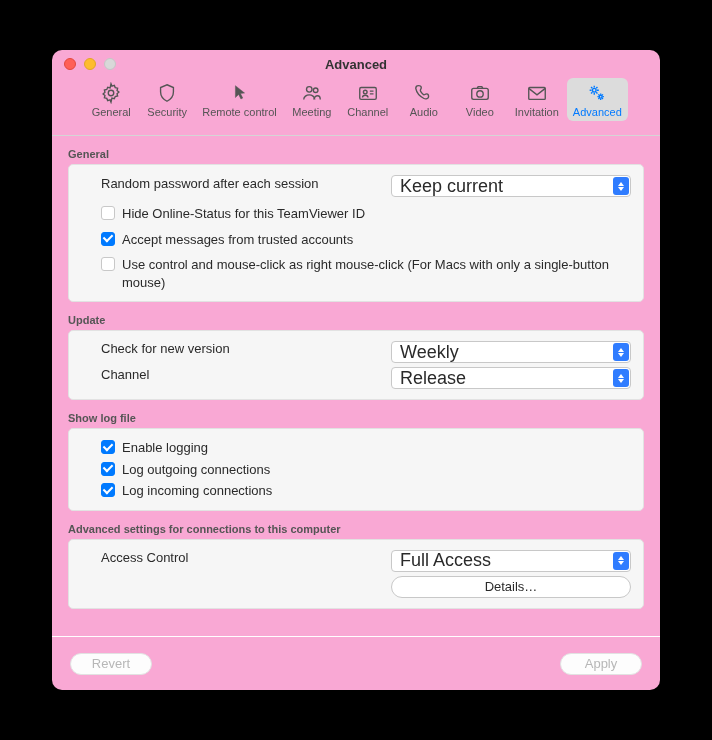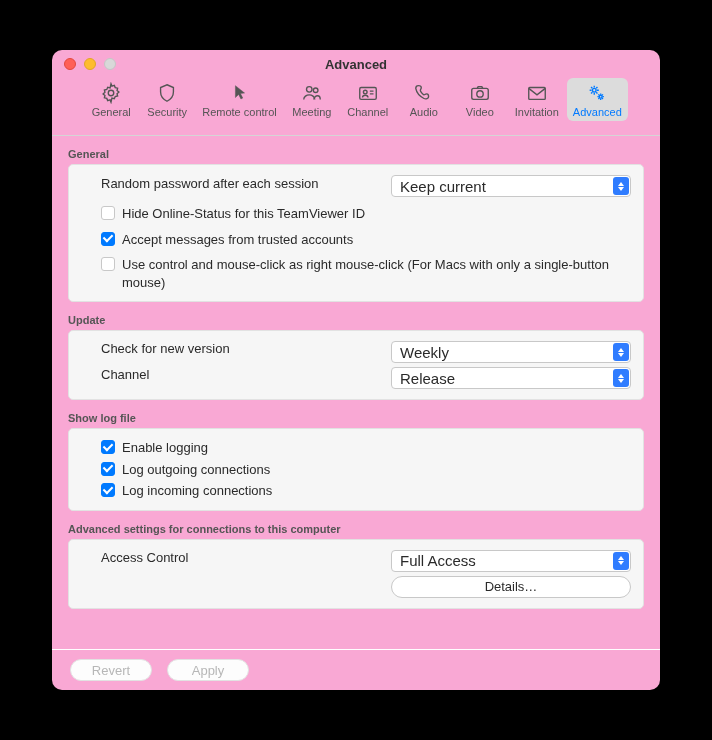--- a/index.html
+++ b/index.html
@@ -120,21 +120,21 @@
   .cb-label { line-height: 1.35; }
   .select {
     position: relative;
     background: #fff;
     border: 1px solid #c8c8c8;
     border-radius: 4px;
     height: 22px;
     display: flex;
     align-items: center;
     padding: 0 22px 0 8px;
-    font-size: 15px;
+    font-size: 18px;
     color: #2a2a2a;
     width: 100%;
   }
   .select .arrows {
     position: absolute;
     right: 1px;
     top: 1px;
     bottom: 1px;
     width: 16px;
     background: #2f7cff;
@@ -164,24 +164,24 @@
     height: 22px;
     display: flex;
     align-items: center;
     justify-content: center;
     font-size: 13px;
     color: #2a2a2a;
     cursor: pointer;
   }
   .compact-row { margin-bottom: 4px; }
   .footer {
-    height: 41px;
+    height: 54px;
     border-top: 1px solid #fff;
     display: flex;
-    justify-content: flex-start;
+    justify-content: space-between;
     align-items: center;
     gap: 15px;
     padding: 0 18px;
   }
   .footer .btn {
     width: 82px;
     color: #b7b7b7;
     border-color: #e2e2e2;
     background: #fdfdfd;
   }

